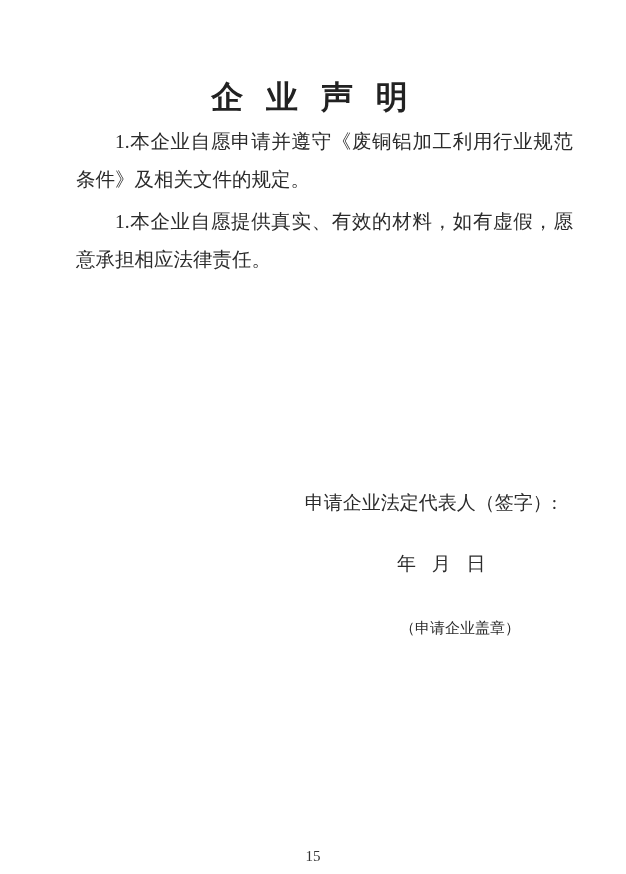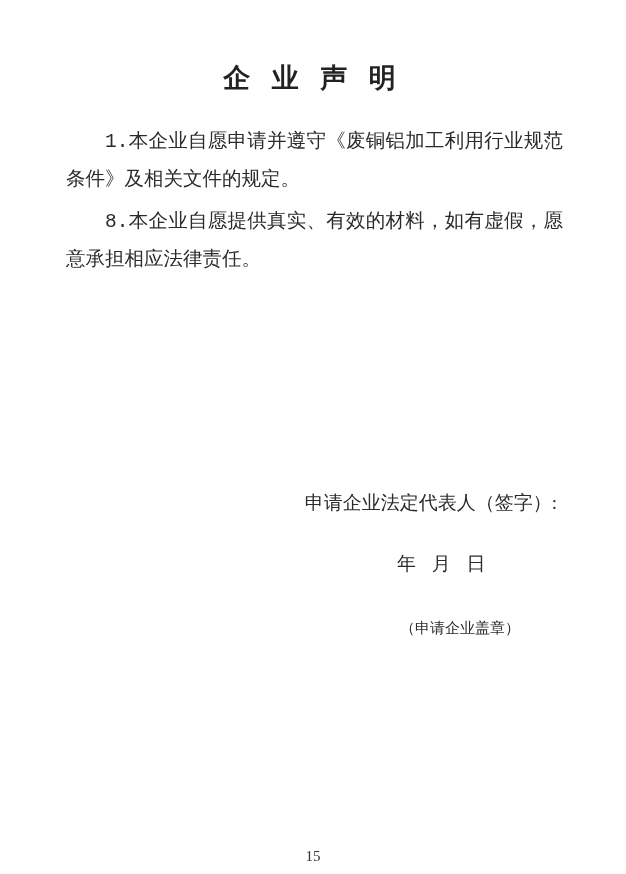--- a/index.html
+++ b/index.html
@@ -14,37 +14,36 @@
     background: #ffffff;
     overflow: hidden;
     font-family: "Liberation Serif", "DejaVu Serif", serif;
     color: #2b2b2b;
   }
   .title {
     position: absolute;
     top: 60px;
     left: 0;
     right: 0;
-    margin: 0;
+    margin: 16px;
     text-align: center;
     font-family: "Liberation Sans", "DejaVu Sans", sans-serif;
     font-weight: bold;
-    font-size: 27px;
+    font-size: 32px;
     letter-spacing: 7px;
     color: #222222;
   }
   .body-text {
     position: absolute;
     top: 123px;
-    left: 66px;
+    left: 76px;
     width: 497px;
     font-size: 19.5px;
     line-height: 38px;
     text-align: justify;
-    font-family: Liberation Mono, monospace;
   }
   .para {
     margin: 0;
     text-indent: 2em;
   }
   .para + .para {
     margin-top: 4px;
   }
   .signature-line {
     position: absolute;
@@ -85,21 +84,21 @@
 </style>
 </head>
 <body>
 
 <div class="page">
 
   <h1 class="title">企 业 声 明</h1>
 
   <div class="body-text">
     <p class="para">1.本企业自愿申请并遵守《废铜铝加工利用行业规范条件》及相关文件的规定。</p>
-    <p class="para">8.本企业自愿提供真实、有效的材料，如有虚假，愿意承担相应法律责任。</p>
+    <p class="para">1.本企业自愿提供真实、有效的材料，如有虚假，愿意承担相应法律责任。</p>
   </div>
 
   <div class="signature-line">申请企业法定代表人（签字）:</div>
 
   <div class="date-line">年 月 日</div>
 
   <div class="seal-line">（申请企业盖章）</div>
 
   <div class="page-number">15</div>
 

